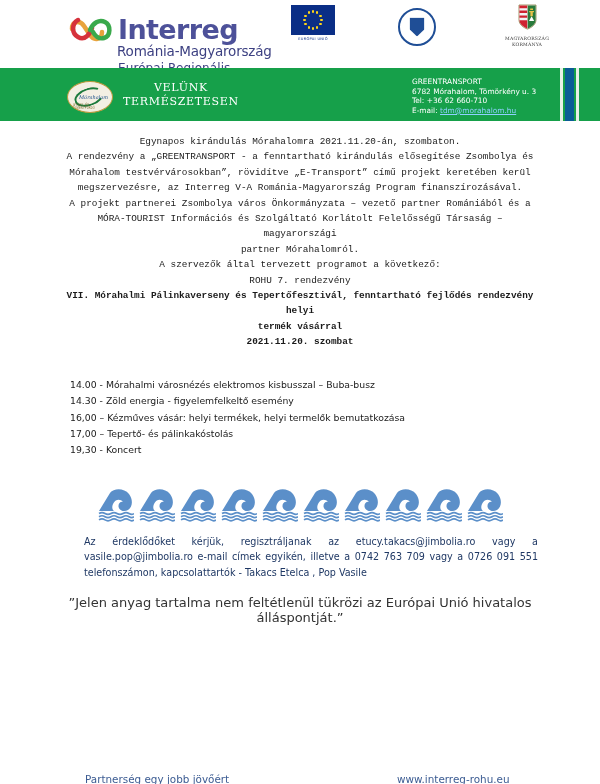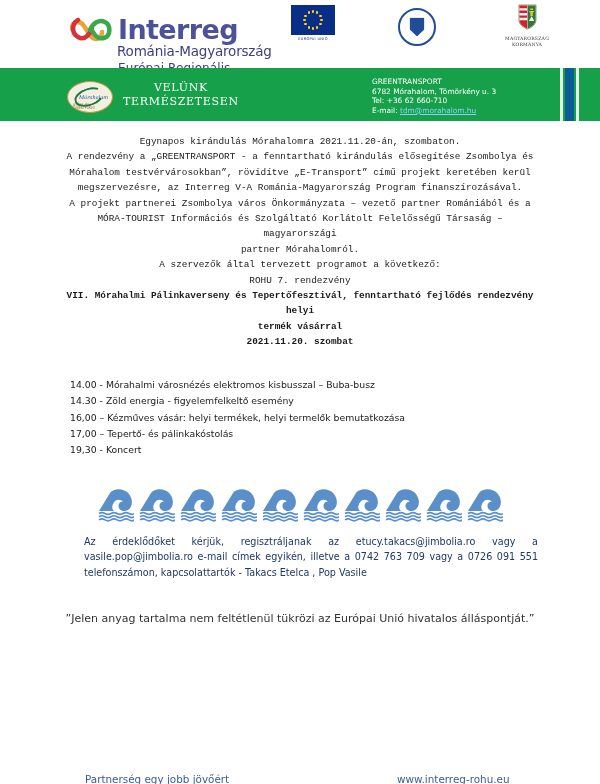--- a/index.html
+++ b/index.html
@@ -194,21 +194,21 @@
     top: 13px;
     font-family: "DejaVu Serif", serif;
     font-size: 11px;
     color: #ffffff;
     line-height: 14px;
     letter-spacing: 0.7px;
     text-align: center;
   }
   .contact-block {
     position: absolute;
-    left: 372px;
+    left: 412px;
     top: 9px;
     font-family: "DejaVu Sans", sans-serif;
     font-size: 7.4px;
     color: #ffffff;
     line-height: 9.6px;
   }
   .contact-block a {
     color: #8fd0ff;
     text-decoration: underline;
   }
@@ -262,24 +262,24 @@
   .registration {
     margin-top: 12px;
     text-align: justify;
     font-family: "DejaVu Sans", sans-serif;
     font-size: 9.6px;
     line-height: 15.6px;
     color: #1f3864;
     margin-left: 22px;
   }
   .disclaimer {
-    margin-top: 31px;
+    margin-top: 14px;
     text-align: center;
     font-family: "DejaVu Sans", sans-serif;
-    font-size: 11px;
+    font-size: 13px;
     color: #333333;
   }
 
   
   .footer {
     position: absolute;
     left: 0;
     bottom: 11px;
     width: 600px;
     display: flex;

